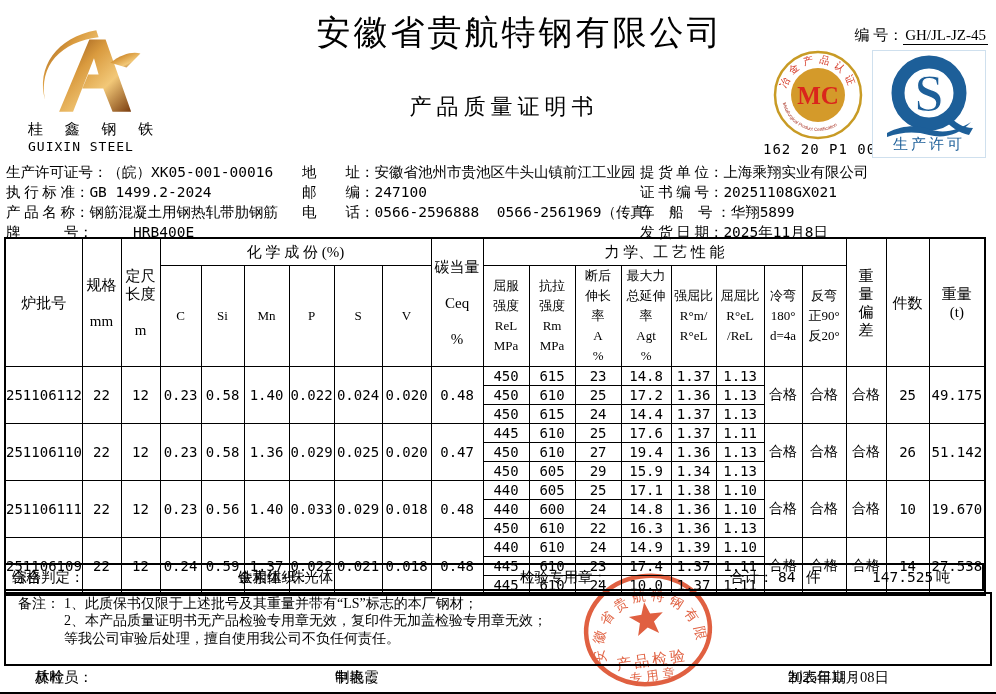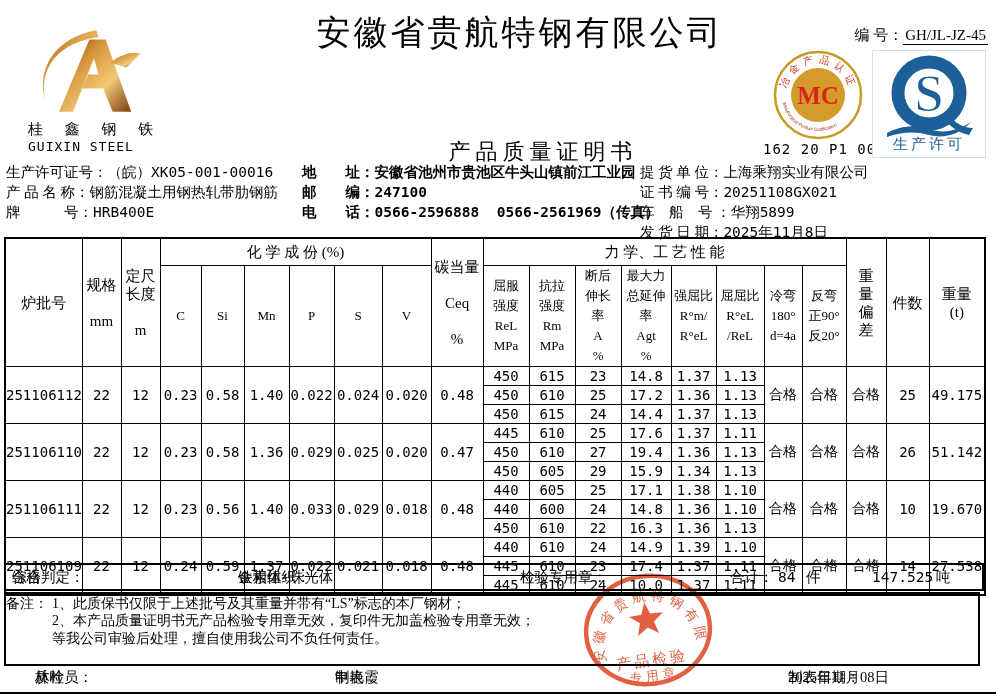--- a/index.html
+++ b/index.html
@@ -3,37 +3,37 @@
 <meta charset="utf-8">
 <style>
   html,body{margin:0;padding:0;background:#fff;}
   .page{position:relative;width:996px;height:694px;background:#ffffff;color:#000;
         font-family:"Liberation Serif",serif;overflow:hidden;}
   .mono{font-family:"DejaVu Sans Mono","Liberation Serif",monospace;}
 
   
   .title{position:absolute;left:520px;top:10px;transform:translateX(-50%);
          font-size:34px;letter-spacing:3px;white-space:nowrap;}
-  .subtitle{position:absolute;left:543px;top:92px;transform:translateX(-50%);
-         font-size:22px;letter-spacing:5px;white-space:nowrap;margin-top:45px;}
+  .subtitle{position:absolute;left:504px;top:92px;transform:translateX(-50%);
+         font-size:22px;letter-spacing:5px;white-space:nowrap;}
   .doc-no{position:absolute;top:26px;right:8px;font-size:15px;white-space:nowrap;}
   .doc-no .v{font-family:Liberation Serif, serif;border-bottom:1px solid #000;padding:0 2px 1px 2px;}
   .logo{position:absolute;left:28px;top:28px;width:140px;}
   .logo-cn{font-size:15px;letter-spacing:9px;margin-top:2px;white-space:nowrap;}
   .logo-en{font-size:13px;font-family:"DejaVu Sans Mono",monospace;letter-spacing:1px;white-space:nowrap;}
   .mc{position:absolute;left:773px;top:50px;}
   .mc-no{position:absolute;left:763px;top:141px;font-size:14px;letter-spacing:1px;
          font-family:"DejaVu Sans Mono",monospace;white-space:nowrap;}
   .qs{position:absolute;left:872px;top:50px;border:1px solid #cfe0ee;background:#fff;}
 
   
   .info{position:absolute;top:162px;font-size:14.5px;}
   .info .irow{height:20px;line-height:20px;white-space:pre;}
   .info-left{left:6px;}
-  .info-mid{left:302px;font-weight:bold;}
+  .info-mid{left:302px;}
   .info-right{left:640px;}
   .info .ival{font-family:"DejaVu Sans Mono","Liberation Serif",monospace;text-align:center;}
   .info-left .irow:nth-child(4) .ival{padding-left:40px;}
 
   
   table.qt{position:absolute;left:4px;top:237px;width:980px;border-collapse:collapse;
            table-layout:fixed;border:2px solid #000;}
   table.qt td{border:1px solid #000;text-align:center;vertical-align:middle;
            padding:0;font-size:14px;line-height:18px;overflow:hidden;}
   tr.ghead td{height:26px;font-size:15px;}
@@ -43,21 +43,21 @@
   td.num{font-family:"DejaVu Sans Mono","Liberation Serif",monospace;font-size:13.5px;}
   td.cjk{font-size:14px;}
 
   
   .summary{position:absolute;left:4px;top:563px;width:976px;height:24px;
            border:2px solid #000;font-size:14.5px;line-height:24px;}
   .summary span{position:absolute;white-space:pre;}
 
   
   .notes{position:absolute;left:4px;top:592px;width:972px;height:69px;border:2px solid #000;
-         font-size:14px;line-height:17.4px;padding:1px 0 0 0;display:flex;}
+         font-size:14px;line-height:17.4px;padding:1px 0 0 12px;display:flex;}
   .notes .nlabel{width:46px;white-space:nowrap;}
   .note-line{white-space:nowrap;}
   .note-line:nth-child(4){padding-left:28px;}
 
   
   .footer{position:absolute;top:668px;left:0;width:996px;height:24px;font-size:14.5px;}
   .footer span{position:absolute;white-space:pre;}
   .f-insp{left:35px;}
   .f-tab{left:335px;}
   .f-date{left:788px;}
@@ -119,20 +119,21 @@
       <circle cx="56" cy="42" r="31" fill="none" stroke="#1d5f99" stroke-width="13"></circle>
       <path d="M 74,62 C 82,72 90,77 100,77 L 96,84 C 86,82 78,76 70,68 Z" fill="#1d5f99"></path>
       <path d="M 14,82 C 30,74 44,74 56,78 C 70,83 84,80 98,71 C 86,84 70,88 56,84 C 42,80 28,81 14,86 Z" fill="#1d5f99"></path>
       <text x="56" y="60" text-anchor="middle" font-size="52" font-weight="bold" fill="#1d5f99" stroke="#ffffff" stroke-width="1.2" font-family="Liberation Serif,serif">S</text>
       <text x="56" y="98" text-anchor="middle" font-size="15" fill="#1d5f99" letter-spacing="3" font-family="Liberation Serif,serif">生产许可</text>
     </svg>
   </div>
 
   <div class="info info-left">
     <div class="irow"><span class="ilabel">生产许可证号：</span><span class="ival">（皖）XK05-001-00016</span></div>
+    <div class="irow"><span class="ilabel">执 行 标 准：</span><span class="ival">GB 1499.2-2024</span></div>
     <div class="irow"><span class="ilabel">产 品 名 称：</span><span class="ival">钢筋混凝土用钢热轧带肋钢筋</span></div>
     <div class="irow"><span class="ilabel">牌　　　号：</span><span class="ival">HRB400E</span></div>
   </div>
   <div class="info info-mid">
     <div class="irow"><span class="ilabel">地　　址：</span><span class="ival">安徽省池州市贵池区牛头山镇前江工业园</span></div>
     <div class="irow"><span class="ilabel">邮　　编：</span><span class="ival">247100</span></div>
     <div class="irow"><span class="ilabel">电　　话：</span><span class="ival">0566-2596888  0566-2561969（传真）</span></div>
   </div>
   <div class="info info-right">
     <div class="irow"><span class="ilabel">提 货 单 位：</span><span class="ival">上海乘翔实业有限公司</span></div>

